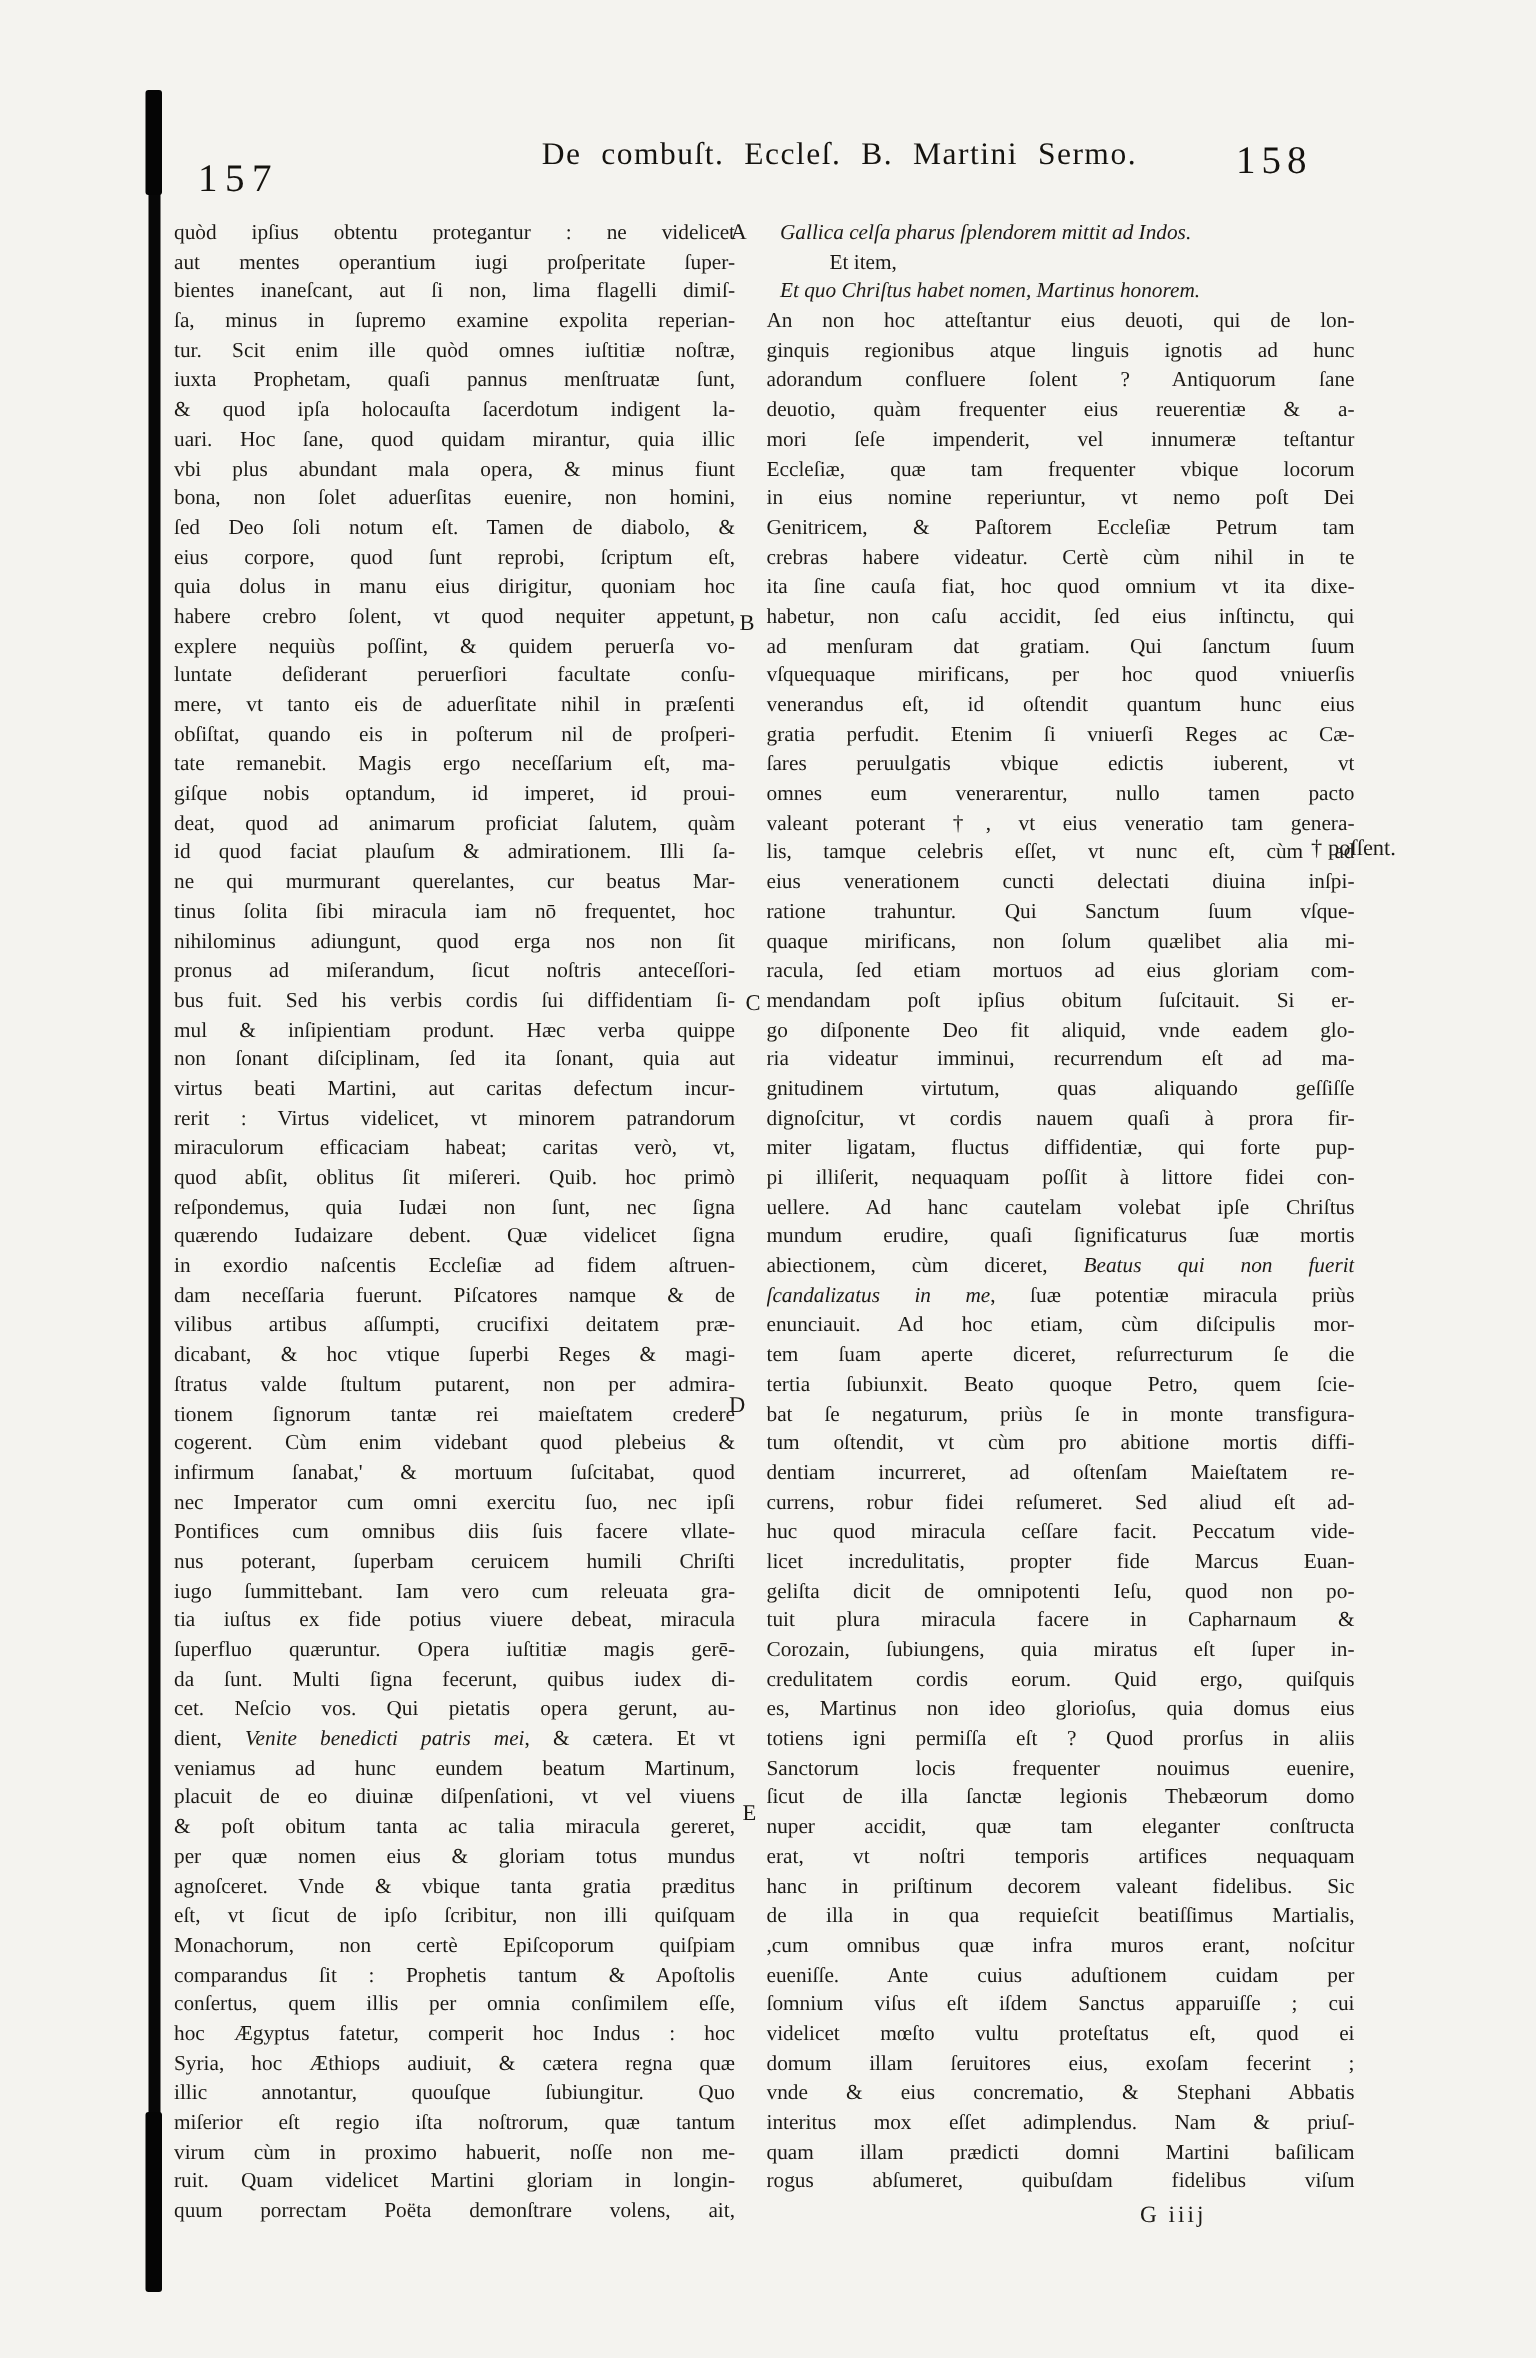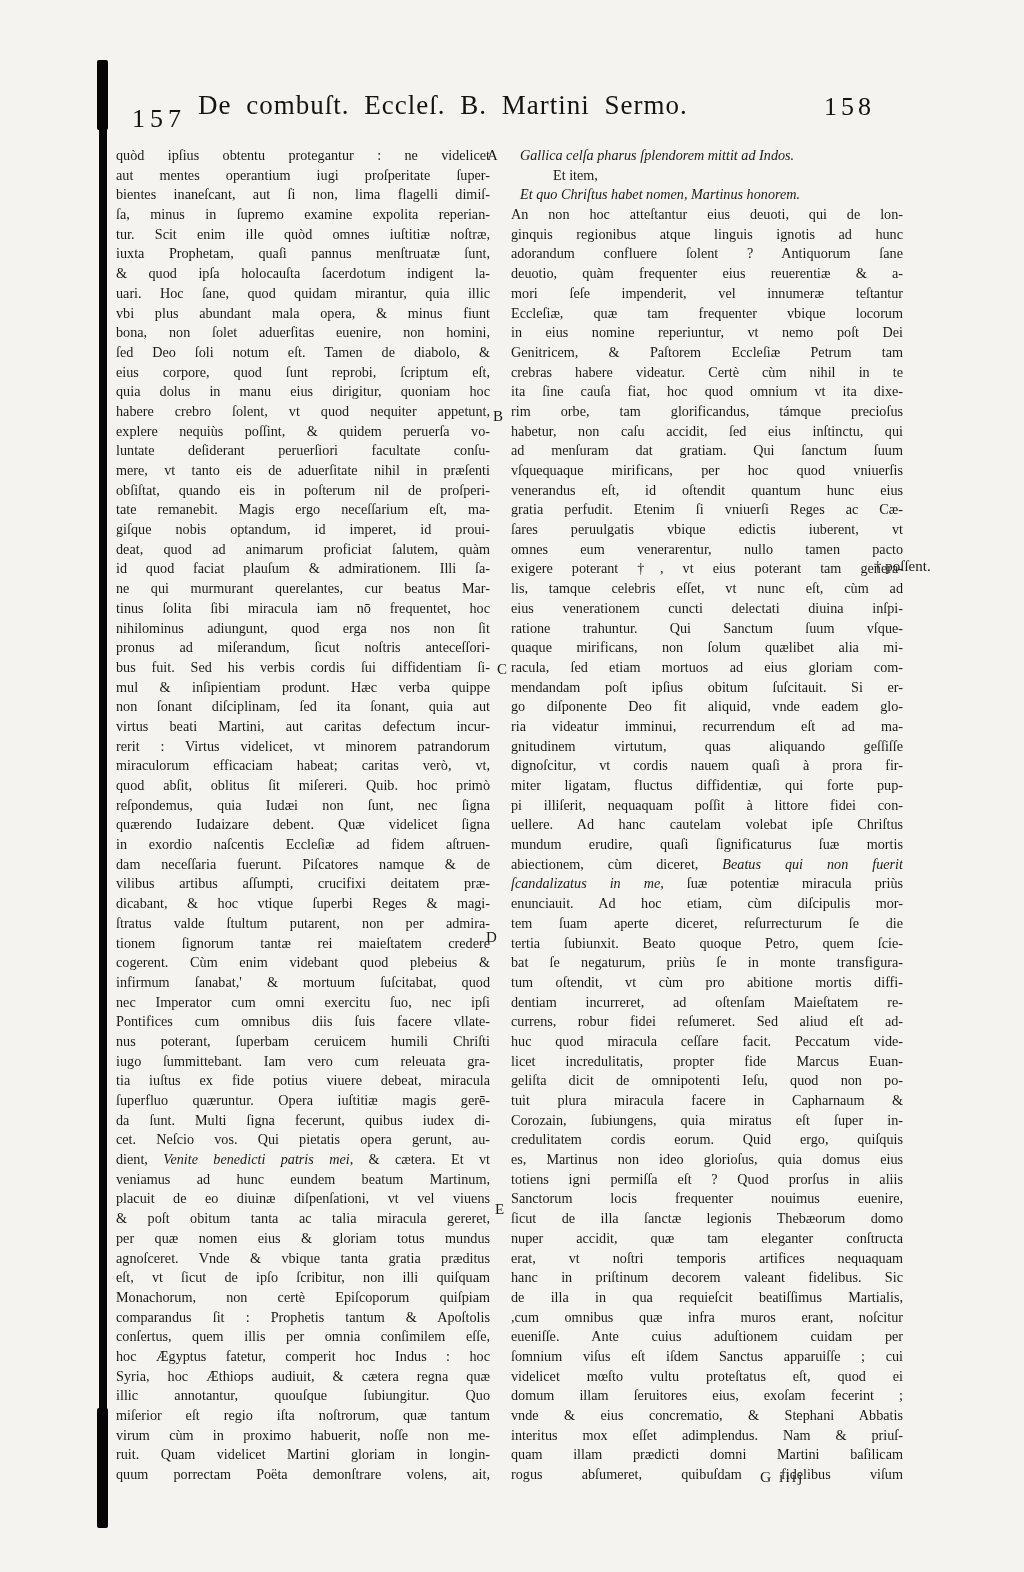--- a/index.html
+++ b/index.html
@@ -24,22 +24,22 @@
     content:"";position:absolute;left:-2px;bottom:0;width:11px;height:120px;
     background:#050505;border-radius:2px;
   }
   .header{position:absolute;left:118px;top:86px;width:782px;height:50px;}
   .pagenum{
     position:absolute;font-size:26px;letter-spacing:5px;color:#15130f;
   }
   .pagenum-left{left:14px;top:18px;}
   .pagenum-right{left:706px;top:6px;letter-spacing:4px;text-align:center;}
   .running-title{
-    position:absolute;left:80px;top:4px;width:560px;text-align:left;
-    font-size:27px;letter-spacing:1px;word-spacing:7px;color:#15130f;
+    position:absolute;left:80px;top:4px;width:560px;text-align:right;
+    font-size:21px;letter-spacing:1px;word-spacing:7px;color:#15130f;
     white-space:nowrap;
   }
   .col{
     position:absolute;top:146px;
     font-size:14.2px;line-height:19.7px;
   }
   .col-left{left:116px;width:374px;}
   .col-right{left:511px;width:392px;}
   .tline{
     height:19.7px;overflow:hidden;
@@ -158,29 +158,28 @@
       <div class="tline"><span>An non hoc atteſtantur eius deuoti, qui de lon-</span></div>
       <div class="tline"><span>ginquis regionibus atque linguis ignotis ad hunc</span></div>
       <div class="tline"><span>adorandum confluere ſolent ? Antiquorum ſane</span></div>
       <div class="tline"><span>deuotio, quàm frequenter eius reuerentiæ &amp; a-</span></div>
       <div class="tline"><span>mori ſeſe impenderit, vel innumeræ teſtantur</span></div>
       <div class="tline"><span>Eccleſiæ, quæ tam frequenter vbique locorum</span></div>
       <div class="tline"><span>in eius nomine reperiuntur, vt nemo poſt Dei</span></div>
       <div class="tline"><span>Genitricem, &amp; Paſtorem Eccleſiæ Petrum tam</span></div>
       <div class="tline"><span>crebras habere videatur. Certè cùm nihil in te</span></div>
       <div class="tline"><span>ita ſine cauſa fiat, hoc quod omnium vt ita dixe-</span></div>
-      <div class="tline"><span>rim orbe, tam glorificandus, támque precioſus</span></div>
       <div class="tline"><span>habetur, non caſu accidit, ſed eius inſtinctu, qui</span></div>
       <div class="tline"><span>ad menſuram dat gratiam. Qui ſanctum ſuum</span></div>
       <div class="tline"><span>vſquequaque mirificans, per hoc quod vniuerſis</span></div>
       <div class="tline"><span>venerandus eſt, id oſtendit quantum hunc eius</span></div>
       <div class="tline"><span>gratia perfudit. Etenim ſi vniuerſi Reges ac Cæ-</span></div>
       <div class="tline"><span>ſares peruulgatis vbique edictis iuberent, vt</span></div>
       <div class="tline"><span>omnes eum venerarentur, nullo tamen pacto</span></div>
-      <div class="tline"><span>exigere poterant †, vt eius poterant tam genera-</span></div>
+      <div class="tline"><span>valeant poterant †, vt eius veneratio tam genera-</span></div>
       <div class="tline"><span>lis, tamque celebris eſſet, vt nunc eſt, cùm ad</span></div>
       <div class="tline"><span>eius venerationem cuncti delectati diuina inſpi-</span></div>
       <div class="tline"><span>ratione trahuntur. Qui Sanctum ſuum vſque-</span></div>
       <div class="tline"><span>quaque mirificans, non ſolum quælibet alia mi-</span></div>
       <div class="tline"><span>racula, ſed etiam mortuos ad eius gloriam com-</span></div>
       <div class="tline"><span>mendandam poſt ipſius obitum ſuſcitauit. Si er-</span></div>
       <div class="tline"><span>go diſponente Deo fit aliquid, vnde eadem glo-</span></div>
       <div class="tline"><span>ria videatur imminui, recurrendum eſt ad ma-</span></div>
       <div class="tline"><span>gnitudinem virtutum, quas aliquando geſſiſſe</span></div>
       <div class="tline"><span>dignoſcitur, vt cordis nauem quaſi à prora fir-</span></div>

